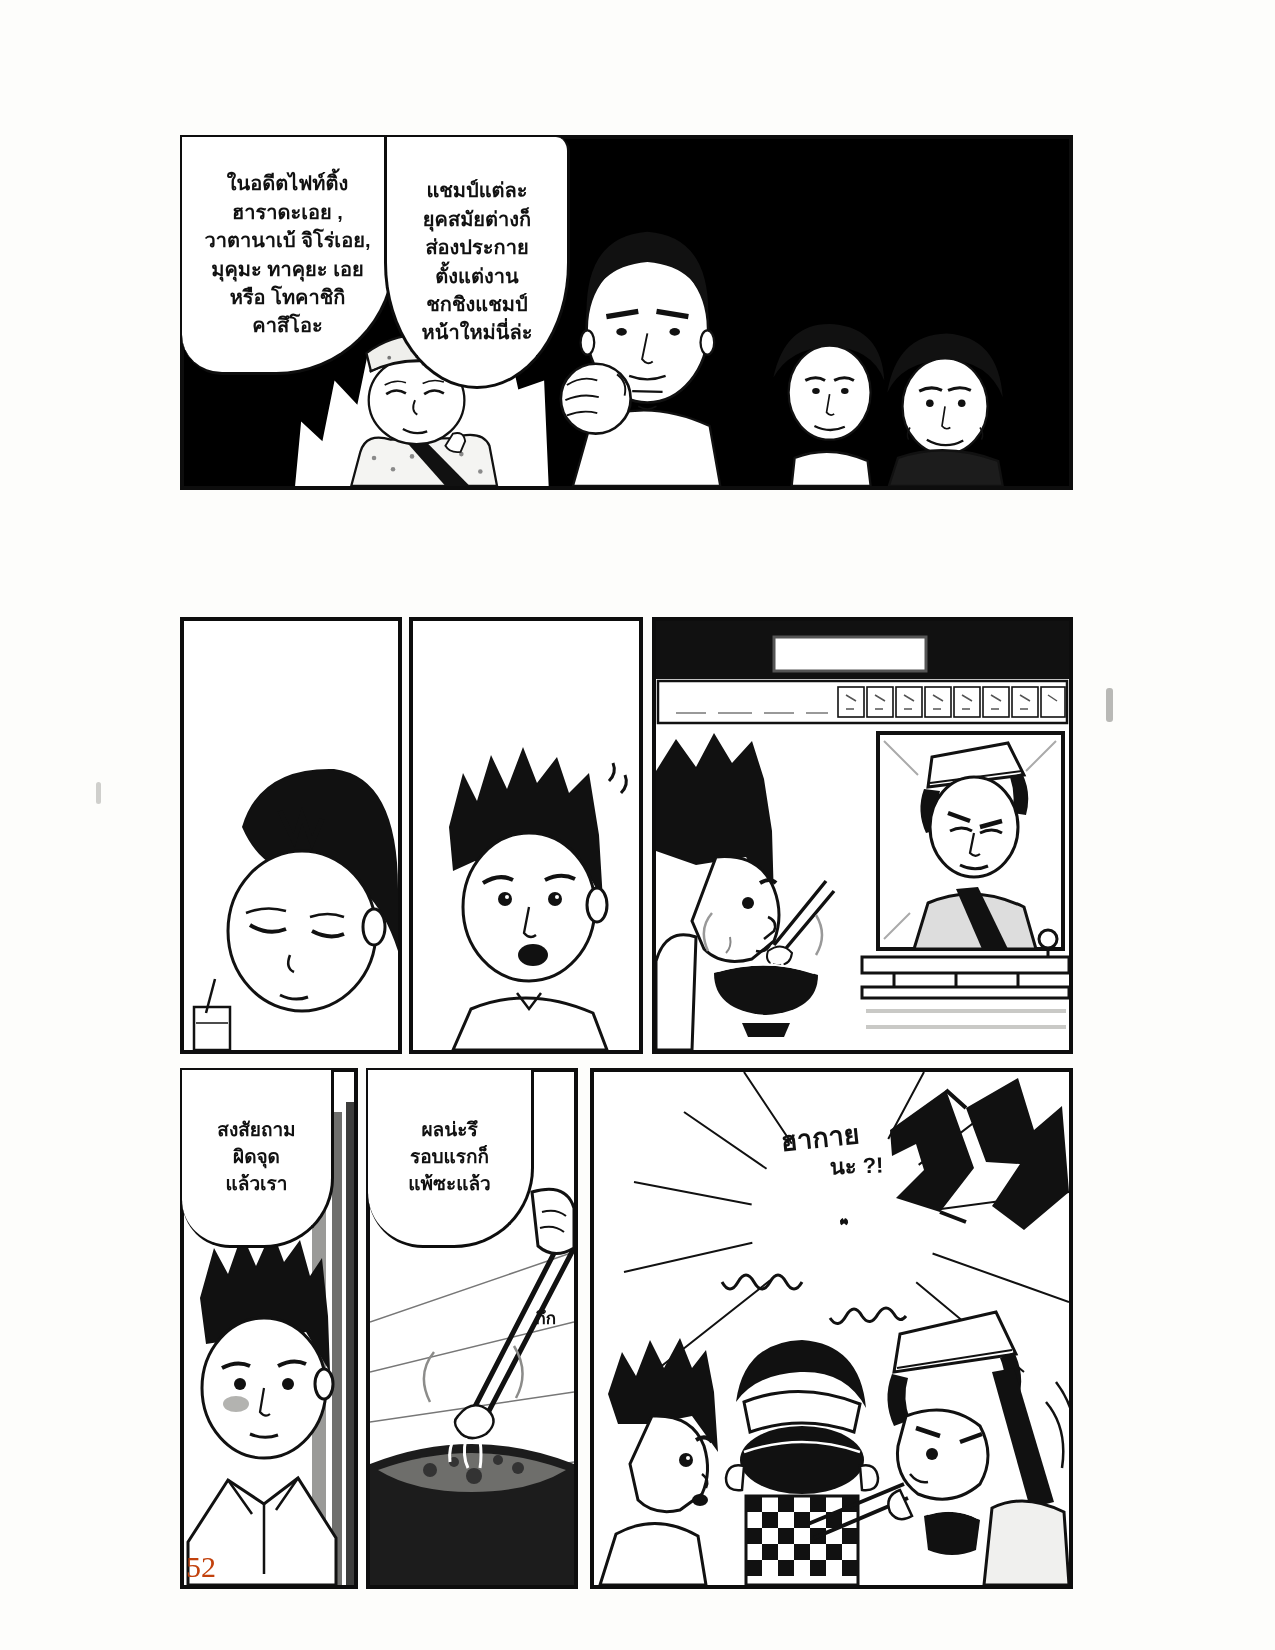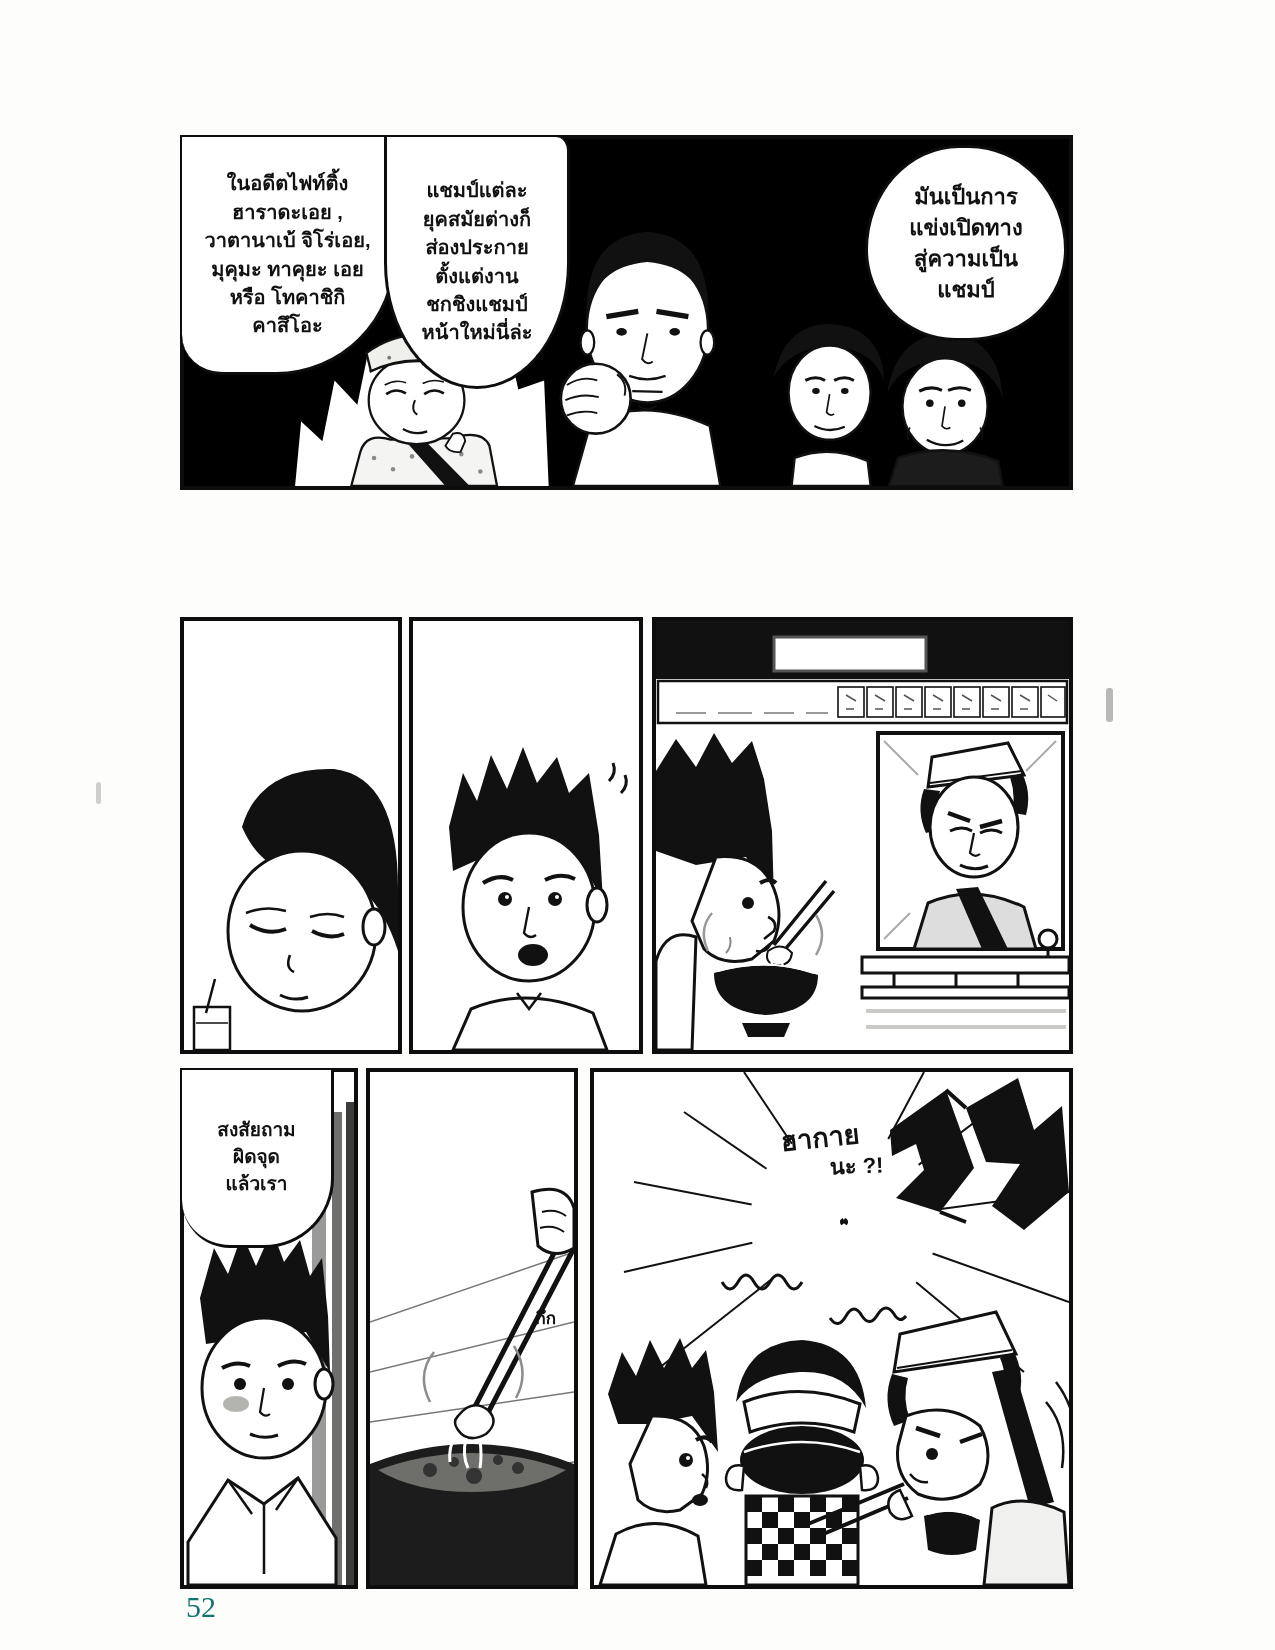--- a/index.html
+++ b/index.html
@@ -37,21 +37,21 @@
   }
   .shout{
     position:absolute; left:188px; top:48px; z-index:6;
     font-size:27px; font-weight:bold; transform:rotate(-6deg);
     line-height:1.3; color:#111;
   }
   .shout .l2{display:block; margin-left:46px; font-size:22px; transform:rotate(4deg);}
   .pageno{
     position:absolute; left:186px; top:1550px;
     font-family:"Liberation Serif","DejaVu Serif",serif;
-    font-size:30px; color:#0f766e;margin-top:40px;
+    font-size:30px; color:#c2410c;
   }
   .artifact{position:absolute; background:#b9b9b6;}
   .a1{left:1106px; top:688px; width:7px; height:34px; border-radius:3px;}
   .a2{left:96px;  top:782px; width:5px; height:22px; border-radius:3px; background:#cfcfcc;}
 </style>
 </head>
 <body>
 
 <div class="sheet">
 
@@ -132,24 +132,20 @@
 วาตานาเบ้ จิโร่เอย,
 มุคุมะ ทาคุยะ เอย
 หรือ โทคาชิกิ
 คาสึโอะ</div>
     <div class="bubble b-top-mid">แชมป์แต่ละ
 ยุคสมัยต่างก็
 ส่องประกาย
 ตั้งแต่งาน
 ชกชิงแชมป์
 หน้าใหม่นี่ล่ะ</div>
-    <div class="bubble b-top-right">มันเป็นการ
-แข่งเปิดทาง
-สู่ความเป็น
-แชมป์</div>
   </section>
 
   <section class="panel" style="left:180px;top:617px;width:222px;height:437px;">
     <svg viewBox="0 0 214 429" aria-hidden="true">
       <g>
         <path d="M58,206 Q76,146 150,148 Q214,156 214,268 L214,330 Q186,244 120,252 Q78,252 58,206 Z" fill="#111"></path>
         <path d="M96,190 l14,30 8,-26 10,28 10,-24" fill="none" stroke="#111" stroke-width="5"></path>
         <ellipse cx="118" cy="310" rx="74" ry="80" fill="#fff" stroke="#111" stroke-width="3"></ellipse>
         <path d="M66,304 q18,11 36,4 M128,310 q17,9 32,3" fill="none" stroke="#111" stroke-width="4"></path>
         <path d="M62,292 q20,-8 40,-2 M126,296 q18,-6 34,0" fill="none" stroke="#111" stroke-width="2.5"></path>
@@ -294,20 +290,23 @@
       </g>
       <g>
         <path d="M196,158 L96,352 M204,176 L108,360" stroke="#111" stroke-width="5" fill="none"></path>
         <path d="M162,120 q34,-10 42,16 l0,40 q-20,12 -36,-2 Z" fill="#fff" stroke="#111" stroke-width="3"></path>
         <path d="M172,140 q14,-4 24,4 M170,156 q14,-4 24,4" stroke="#111" stroke-width="2" fill="none"></path>
         <path d="M88,344 q14,-18 30,-6 q12,12 -2,24 q-18,10 -28,-4 q-6,-8 0,-14 Z" fill="#fff" stroke="#111" stroke-width="2.5"></path>
         <path d="M96,366 q-4,18 2,30 M110,368 q2,16 0,28 M86,362 q-8,14 -6,28" stroke="#fff" stroke-width="3" fill="none"></path>
         <path d="M60,330 q-14,-28 4,-50 M146,326 q14,-26 -2,-52" stroke="#8c8c8a" stroke-width="2.5" fill="none"></path>
       </g>
     </svg>
+    <div class="bubble b-corner b-bc">ผลน่ะรึ
+รอบแรกก็
+แพ้ซะแล้ว</div>
     <div class="sfx-small">กึก</div>
   </section>
 
   <section class="panel" style="left:590px;top:1068px;width:483px;height:521px;">
     <svg viewBox="0 0 475 513" aria-hidden="true">
       <g stroke="#111" stroke-width="2">
         <path d="M250,150 L150,0 M250,150 L90,40 M250,150 L40,110 M250,150 L30,200 M250,150 L330,0 M250,150 L420,20 M250,150 L475,120 M250,150 L475,230 M250,150 L60,300 M250,150 L430,300" stroke-dasharray="4 90 200 0"></path>
       </g>
       <g>
         <polygon fill="#111" points="296,58 352,18 380,96 346,140 302,126 330,98 322,72 298,84"></polygon>

